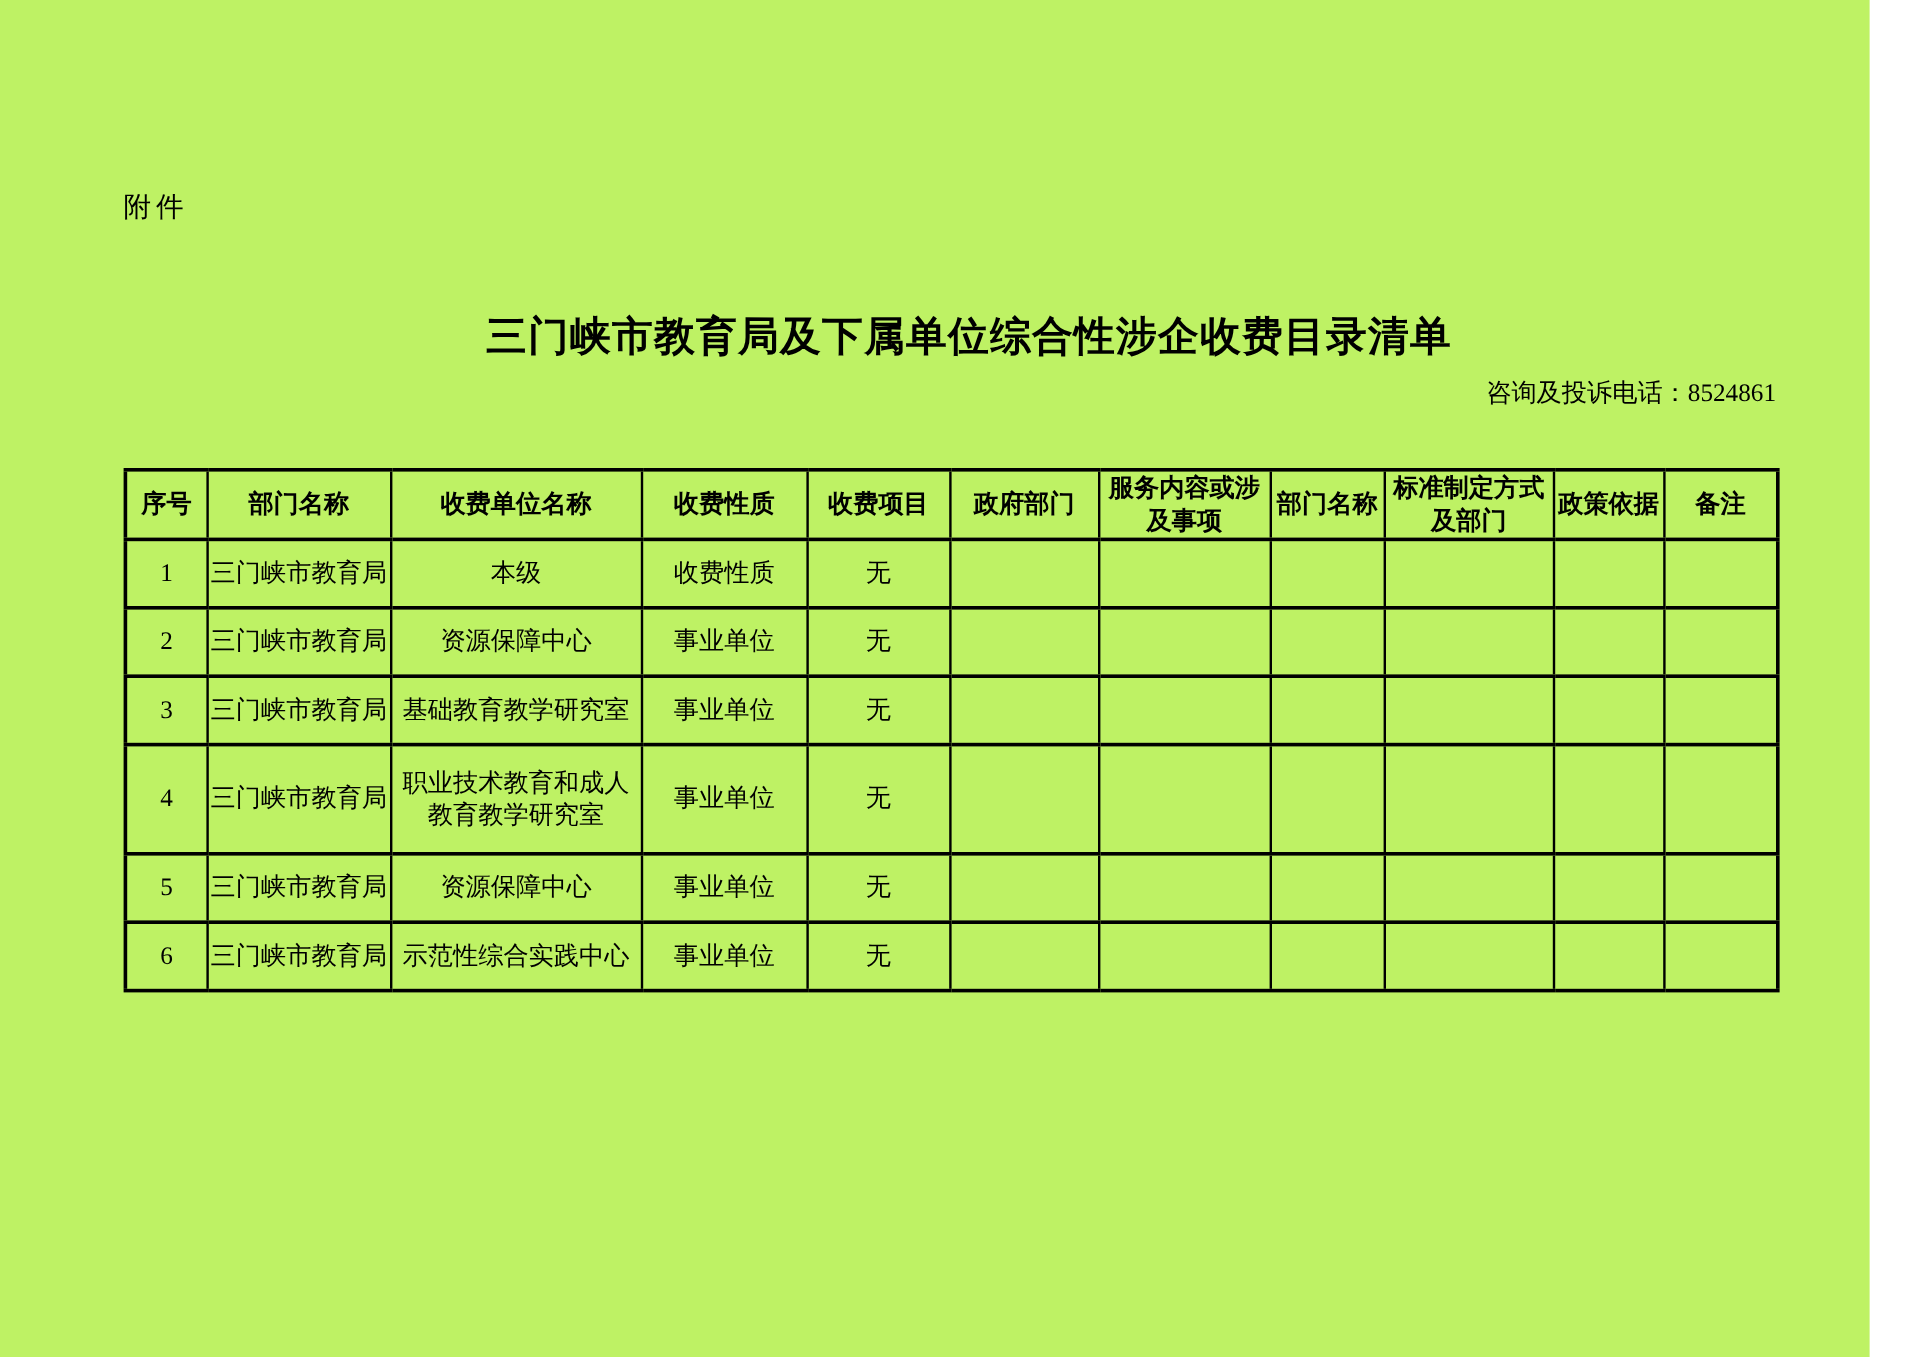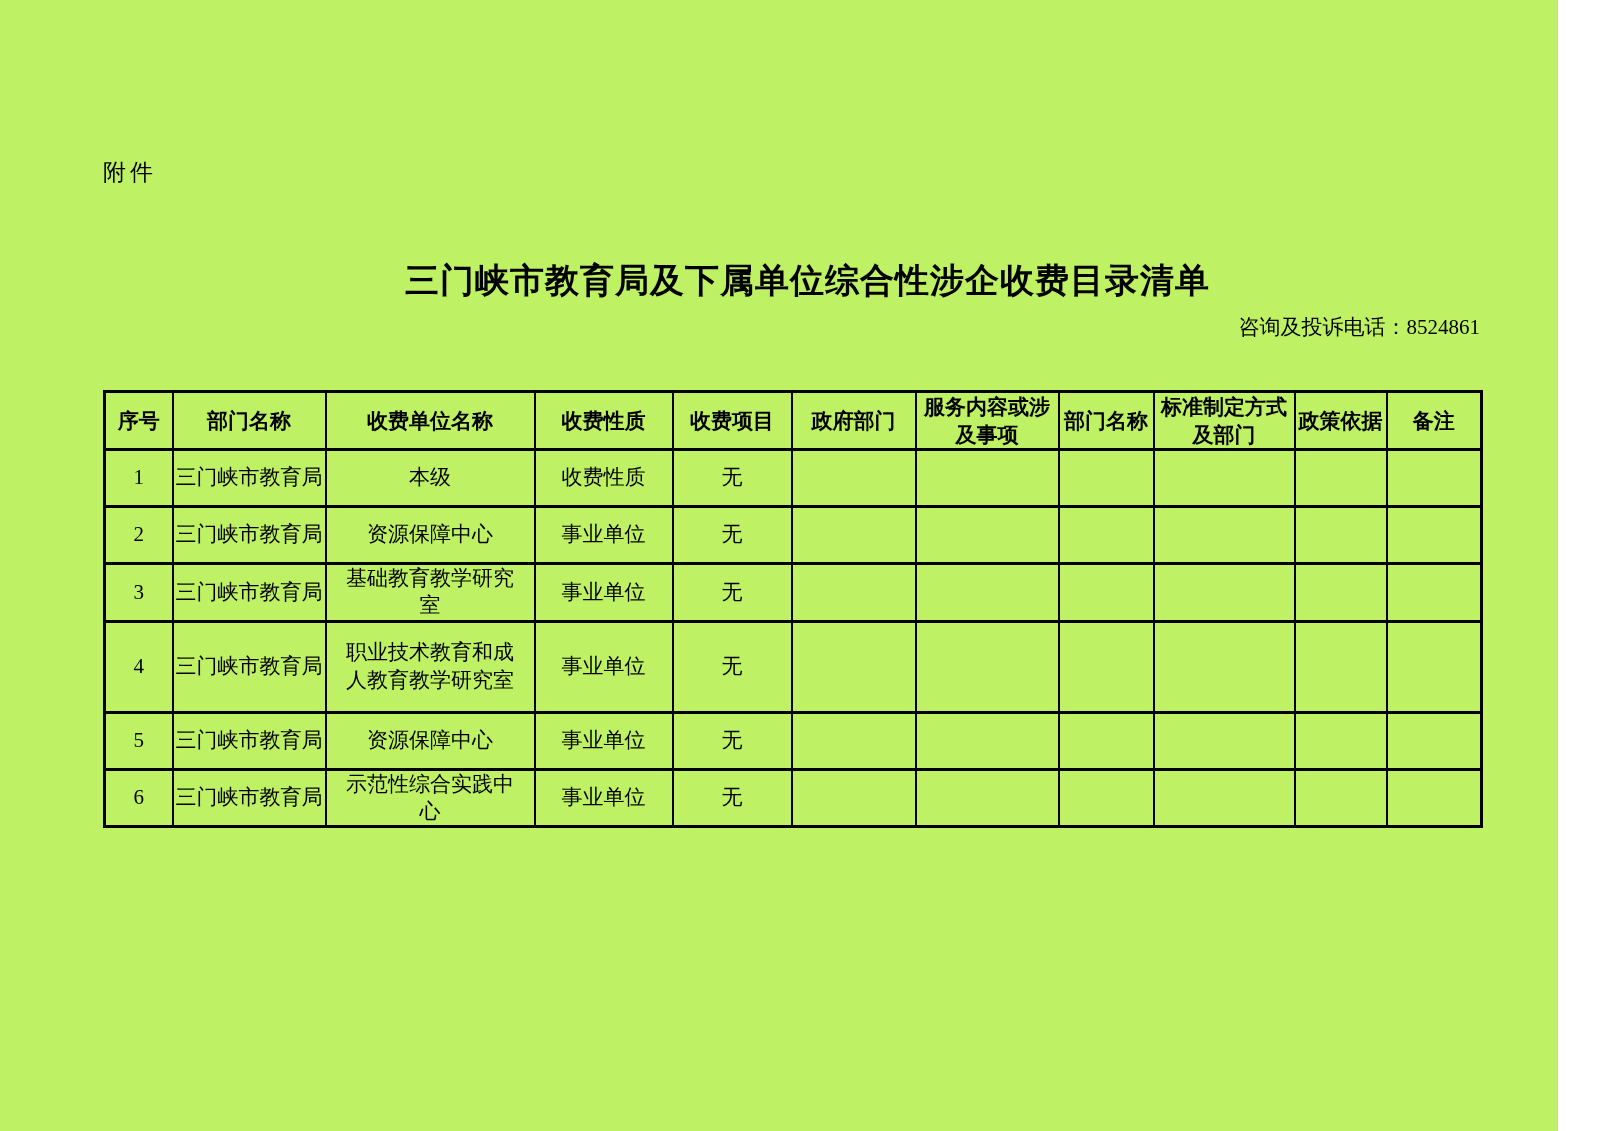--- a/index.html
+++ b/index.html
@@ -64,21 +64,21 @@
     font-size: 21px;
     height: 55px;
   }
   .fee td {
     font-family: "Liberation Serif", serif;
     font-size: 21px;
     height: 54px;
   }
   .fee tr.tall td { height: 88px; }
   
-  .fee td.col-unit { padding: 0 17px; }
+  .fee td.col-unit { padding: 0 6px; }
 </style>
 </head>
 <body>
 
 <div class="page">
 
   <div class="attachment">附件</div>
 
   <h1 class="title">三门峡市教育局及下属单位综合性涉企收费目录清单</h1>
 

